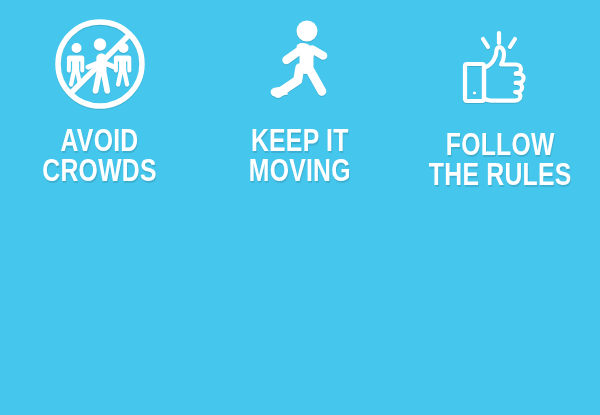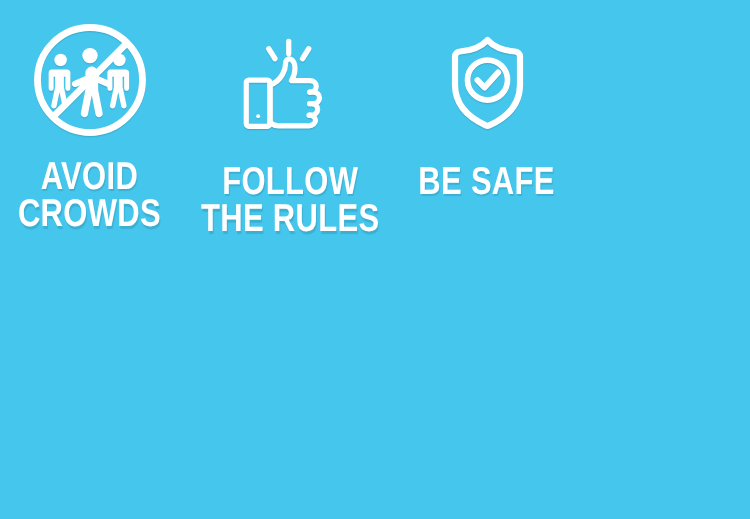--- a/index.html
+++ b/index.html
@@ -6,21 +6,21 @@
   body{
     width:600px;height:415px;
     background:#45c7ed;
     font-family:"Liberation Sans", sans-serif;
     overflow:hidden;
   }
   .board{
     width:600px;height:415px;
     background:#45c7ed;
     display:grid;
-    grid-template-columns:repeat(5,1fr);
+    grid-template-columns:repeat(3,1fr);
     grid-template-rows:repeat(2,1fr);
     box-sizing:border-box;
   }
   .cell{
     position:relative;
     display:flex;
     flex-direction:column;
     align-items:center;
     justify-content:flex-start;
     padding-top:14px;
@@ -80,20 +80,46 @@
           <path d="M50 37c3.6 0 6.5 2.3 6.5 5.3v2.6l9.2 3.9c1.4.6 2 2.1 1.4 3.4-.6 1.3-2.2 1.8-3.6 1.2l-7-3v5.4l3.6 18.6c.3 1.6-.8 3-2.4 3.3-1.6.2-3-.9-3.3-2.4l-3-15.2-3 15.2c-.3 1.5-1.7 2.6-3.3 2.4-1.6-.3-2.7-1.7-2.4-3.3l3.6-18.6v-5.4l-7 3c-1.4.6-3 .1-3.6-1.2-.6-1.3 0-2.8 1.4-3.4l9.2-3.9v-2.6c0-3 2.9-5.3 6.5-5.3z"></path>
         </g>
       </svg>
     </div>
     <div class="label">
       <span class="ln">AVOID</span>
       <span class="ln">CROWDS</span>
     </div>
   </div>
 
+  <div class="cell">
+    <div class="icon-wrap">
+      <svg width="100" height="100" viewBox="0 0 100 100" fill="none">
+        <g fill="#fff">
+          <circle cx="57" cy="15" r="10.5"></circle>
+
+          <path d="M52 27c6.5 0 11.5 4.4 11.5 10.2v13.3c0 3.3-2.7 5.8-6 5.8s-6-2.5-6-5.8V37.2C51.5 31.4 45.5 27 52 27z"></path>
+          <path d="M47.5 28.5c5.8-2.2 12.1-.6 15 4.3l.8 1.4c1.3 2.3 1.2 5-.2 6.9l-.6.8V52c0 3.4-2.9 6-6.5 6-3.6 0-6.5-2.6-6.5-6V35.6c-1.6-1-2.7-2.6-2.9-4.5-.1-1.2.5-2.2 .9-2.6z"></path>
+
+          <path d="M49.2 29.8c1.9-1.3 4.5-.9 5.8 1 1.3 1.9.9 4.5-1 5.8L38.8 47.4c-1.9 1.3-4.5.9-5.8-1-1.3-1.9-.9-4.5 1-5.8z"></path>
+
+          <path d="M58.5 31.2c1.1-1.9 3.6-2.5 5.6-1.4l11.2 6.4c2 1.1 2.6 3.6 1.5 5.6-1.1 1.9-3.6 2.5-5.6 1.4l-11.2-6.4c-2-1.1-2.6-3.6-1.5-5.6z"></path>
+
+          <path d="M58 50.5c2.1-1.2 4.8-.4 6 1.8l11.8 21c1.2 2.1.4 4.8-1.8 6-2.1 1.2-4.8.4-6-1.8l-11.8-21c-1.2-2.1-.4-4.8 1.8-6z"></path>
+
+          <path d="M50.5 48.5c2.4.4 4 2.7 3.6 5.1l-2 11.8c-.2 1.1-.8 2-1.7 2.6L30.6 81.2c-2 1.4-4.8.9-6.2-1.2-1.4-2-.9-4.8 1.2-6.2l18-12.3 1.8-10.6c.4-2.4 2.7-4 5.1-3.6z"></path>
+
+          <path d="M34 70.2l-9.6 1.5c-2.4.4-4.1 2.7-3.7 5.1.4 2.4 2.7 4.1 5.1 3.7l12.3-2z"></path>
+        </g>
+      </svg>
+    </div>
+    <div class="label">
+      <span class="ln">KEEP IT</span>
+      <span class="ln">MOVING</span>
+    </div>
+  </div>
 
 
   <div class="cell row2">
     <div class="icon-wrap">
       <svg width="82" height="82" viewBox="0 0 82 82" fill="none" stroke="#fff" stroke-width="4.2" stroke-linecap="round" stroke-linejoin="round">
 
         <line x1="40" y1="4" x2="40" y2="14"></line>
         <line x1="24" y1="10" x2="29" y2="18"></line>
         <line x1="56" y1="10" x2="51" y2="18"></line>
 
@@ -106,28 +132,15 @@
         <path d="M56.8 63.1h-.6c3 0 5.2 2 5.2 4.2s-2.2 4.3-5.2 4.3H32c-2.6 0-5-1-7-2.4"></path>
         <path d="M25 69.2V39"></path>
       </svg>
     </div>
     <div class="label">
       <span class="ln">FOLLOW</span>
       <span class="ln">THE RULES</span>
     </div>
   </div>
 
-  <div class="cell row2">
-    <div class="icon-wrap">
-      <svg width="78" height="86" viewBox="0 0 78 86" fill="none">
-        <path d="M39 5c-5 5.5-12 8.5-22 9.2-2.4.2-4 1.9-4 4.1v22.4c0 14.6 9 25.6 24.6 32.6 0.9.4 1.9.4 2.8 0C55.9 66.3 65 55.3 65 40.7V18.3c0-2.2-1.6-3.9-4-4.1C51 13.5 44 10.5 39 5z" stroke="#fff" stroke-width="5" stroke-linejoin="round"></path>
-        <circle cx="39" cy="37" r="16" stroke="#fff" stroke-width="4.6"></circle>
-        <path d="M31 37.2l5.6 5.8L47.5 31" stroke="#fff" stroke-width="4.8" stroke-linecap="round" stroke-linejoin="round"></path>
-      </svg>
-    </div>
-    <div class="label">
-      <span class="ln">BE SAFE</span>
-      <span class="ln"></span>
-    </div>
-  </div>
 
 
 </div>
 
 </body></html>

